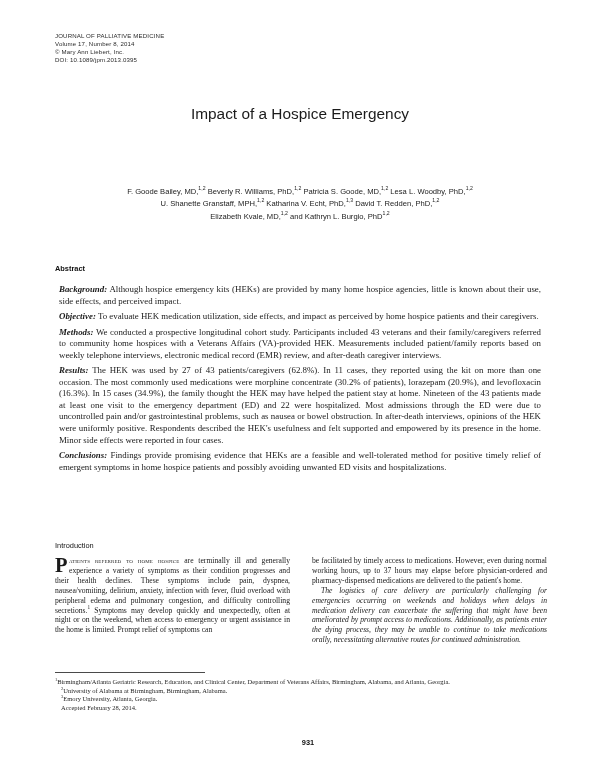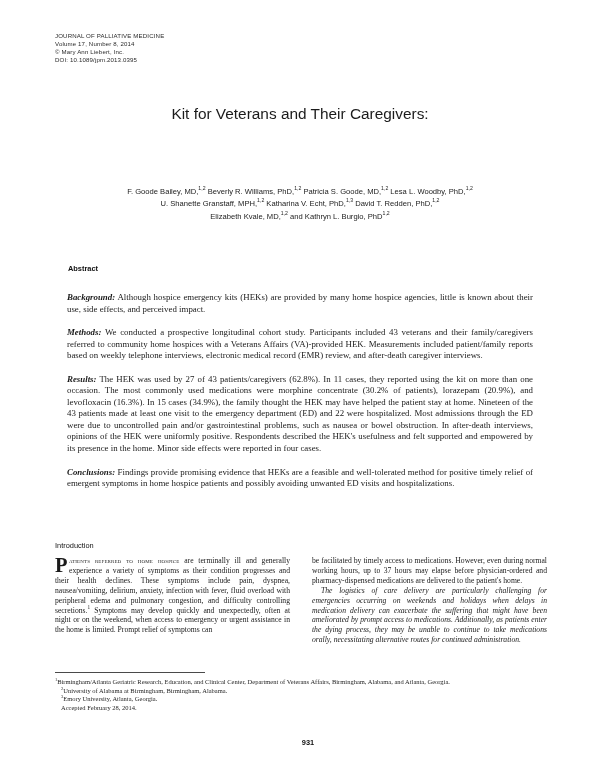--- a/index.html
+++ b/index.html
@@ -67,42 +67,42 @@
   .authors-block .a-line { white-space: nowrap; }
   sup {
     font-size: 0.68em;
     vertical-align: super;
     line-height: 0;
   }
 
   
   .abstract-heading {
     position: absolute;
-    left: 68px;
+    left: 55px;
     top: 264px;
     font-family: "Liberation Sans", sans-serif;
     font-size: 7.4px;
     font-weight: bold;
     color: #111;
     text-align: center;
   }
   .abstract-body {
     position: absolute;
     left: 55px;
     top: 280px;
     width: 490px;
     font-family: "Liberation Serif", serif;
     font-size: 8.85px;
     line-height: 11.55px;
     text-align: justify;
     text-justify: inter-word;
     color: #1a1a1a;
   }
   .abstract-body p {
-    margin: 12px;
+    margin: 4px;
     text-indent: 0;
   }
   .lbl {
     font-weight: bold;
     font-style: italic;
   }
 
   
   .intro-heading {
     position: absolute;
@@ -196,32 +196,33 @@
 <div class="page">
 
   <div class="journal-header">
     <div class="jh-line">JOURNAL OF PALLIATIVE MEDICINE</div>
     <div class="jh-line">Volume 17, Number 8, 2014</div>
     <div class="jh-line">© Mary Ann Liebert, Inc.</div>
     <div class="jh-line">DOI: 10.1089/jpm.2013.0395</div>
   </div>
 
   <div class="title-block">
-    <div class="t-line">Kit for Veterans and Their Caregivers:</div>
+    <div class="t-line">Impact of a Hospice Emergency</div>
   </div>
 
   <div class="authors-block">
     <div class="a-line"><span>F. Goode Bailey, MD,</span><sup>1,2</sup><span> Beverly R. Williams, PhD,</span><sup>1,2</sup><span> Patricia S. Goode, MD,</span><sup>1,2</sup><span> Lesa L. Woodby, PhD,</span><sup>1,2</sup></div>
     <div class="a-line"><span>U. Shanette Granstaff, MPH,</span><sup>1,2</sup><span> Katharina V. Echt, PhD,</span><sup>1,3</sup><span> David T. Redden, PhD,</span><sup>1,2</sup></div>
     <div class="a-line"><span>Elizabeth Kvale, MD,</span><sup>1,2</sup><span> and Kathryn L. Burgio, PhD</span><sup>1,2</sup></div>
   </div>
 
   <div class="abstract-heading">Abstract</div>
   <div class="abstract-body">
       <p><span class="lbl">Background:</span><span> Although hospice emergency kits (HEKs) are provided by many home hospice agencies, little is known about their use, side effects, and perceived impact.</span></p>
+      <p><span class="lbl">Objective:</span><span> To evaluate HEK medication utilization, side effects, and impact as perceived by home hospice patients and their caregivers.</span></p>
       <p><span class="lbl">Methods:</span><span> We conducted a prospective longitudinal cohort study. Participants included 43 veterans and their family/caregivers referred to community home hospices with a Veterans Affairs (VA)-provided HEK. Measurements included patient/family reports based on weekly telephone interviews, electronic medical record (EMR) review, and after-death caregiver interviews.</span></p>
       <p><span class="lbl">Results:</span><span> The HEK was used by 27 of 43 patients/caregivers (62.8%). In 11 cases, they reported using the kit on more than one occasion. The most commonly used medications were morphine concentrate (30.2% of patients), lorazepam (20.9%), and levofloxacin (16.3%). In 15 cases (34.9%), the family thought the HEK may have helped the patient stay at home. Nineteen of the 43 patients made at least one visit to the emergency department (ED) and 22 were hospitalized. Most admissions through the ED were due to uncontrolled pain and/or gastrointestinal problems, such as nausea or bowel obstruction. In after-death interviews, opinions of the HEK were uniformly positive. Respondents described the HEK's usefulness and felt supported and empowered by its presence in the home. Minor side effects were reported in four cases.</span></p>
       <p><span class="lbl">Conclusions:</span><span> Findings provide promising evidence that HEKs are a feasible and well-tolerated method for positive timely relief of emergent symptoms in home hospice patients and possibly avoiding unwanted ED visits and hospitalizations.</span></p>
     </div>
 
   <div class="intro-heading">Introduction</div>
   <div class="columns">
     <div class="col">
       <p class="dropcap-para">
         <span class="dropcap">P</span><span class="smallcaps">atients referred to home hospice</span><span> are terminally ill and generally experience a variety of symptoms as their condition progresses and their health declines. These symptoms include pain, dyspnea, nausea/vomiting, delirium, anxiety, infection with fever, fluid overload with peripheral edema and pulmonary congestion, and difficulty controlling secretions.</span><sup>1</sup><span> Symptoms may develop quickly and unexpectedly, often at night or on the weekend, when access to emergency or urgent assistance in the home is limited. Prompt relief of symptoms can</span>

